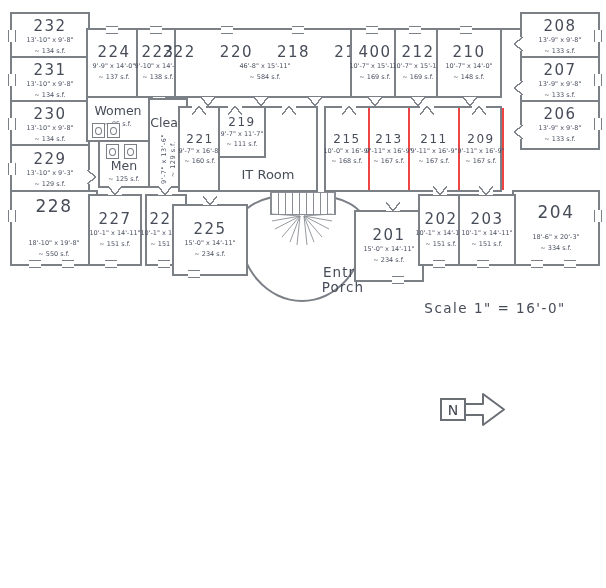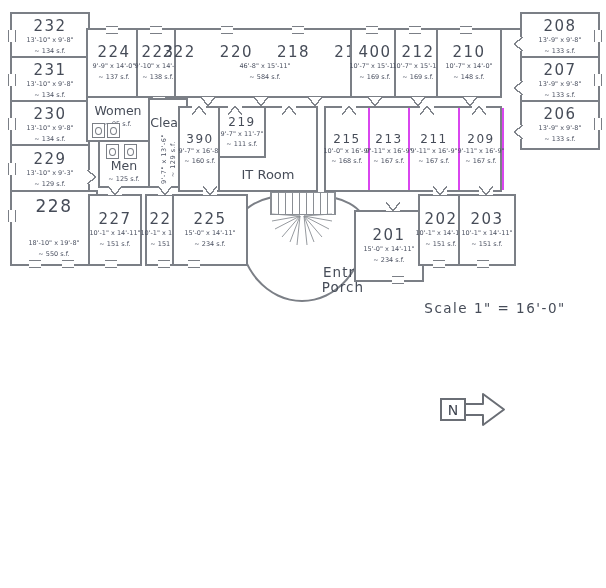--- a/index.html
+++ b/index.html
@@ -52,21 +52,21 @@
   #stair-straight{
     position:absolute;left:270px;top:192px;width:64px;height:21px;z-index:2;
     border:1px solid #8a8e94;background:repeating-linear-gradient(90deg,#8a8e94 0,#8a8e94 1px,#fff 1px,#fff 7px);
   }
   #stair-fan{position:absolute;left:266px;top:213px;z-index:2}
   #it-outer{position:absolute;left:218px;top:106px;width:96px;height:82px;border:2px solid #7b7f86;background:#fff;z-index:1}
   .inner-room{position:absolute;border:solid #7b7f86;background:#fff;display:flex;flex-direction:column;align-items:center;justify-content:center;text-align:center}
   #scale-note{position:absolute;left:400px;top:300px;width:190px;text-align:center;font-size:13.5px;letter-spacing:1.5px;color:#464c58}
   #north{position:absolute;left:438px;top:387px}
   #block-215{position:absolute;left:324px;top:106px;width:174px;height:82px;border:2px solid #7b7f86;background:#fff;z-index:1;display:flex}
-  #block-215 .cell{flex:0 0 auto;border-right:2px solid #d946ef;display:flex;flex-direction:column;align-items:center;justify-content:center;text-align:right}
+  #block-215 .cell{flex:0 0 auto;border-right:2px solid #ef4444;display:flex;flex-direction:column;align-items:center;justify-content:center;text-align:right}
   #block-215 .cell:last-child{border-right:none}
   .open-nums{display:flex;gap:24px;align-items:baseline}
 </style>
 </head>
 <body>
 
 <div id="plan">
 
   <div class="room" style="left:10px;top:12px;width:76px;height:46px">
     <div class="num">232</div>
@@ -171,20 +171,28 @@
     <i class="door d-right" style="left:-8px;top:50%"></i>
     <b class="win v" style="right:-4px;top:35%"></b>
   </div>
   <div class="room" style="left:520px;top:100px;width:76px;height:46px">
     <div class="num">206</div>
     <div class="dims">13'-9" x 9'-8"</div>
     <div class="dims">~ 133 s.f.</div>
     <i class="door d-right" style="left:-8px;top:50%"></i>
     <b class="win v" style="right:-4px;top:35%"></b>
   </div>
+  <div class="room" style="left:512px;top:190px;width:84px;height:72px">
+    <div class="num big" style="margin-bottom:10px">204</div>
+    <div class="dims">18'-6" x 20'-3"</div>
+    <div class="dims">~ 334 s.f.</div>
+    <b class="win v" style="right:-4px;top:25%"></b>
+    <b class="win h" style="bottom:-4px;left:20%"></b>
+    <b class="win h" style="bottom:-4px;left:60%"></b>
+  </div>
 
   <div class="room" style="left:86px;top:96px;width:64px;height:46px;justify-content:flex-start;padding-top:6px;box-sizing:border-box">
     <div class="lbl">Women</div>
     <div class="dims">~ 95 s.f.</div>
     <i class="fix" style="left:4px;bottom:2px"></i>
     <i class="fix" style="left:19px;bottom:2px"></i>
   </div>
   <div class="room" style="left:98px;top:140px;width:52px;height:48px;justify-content:flex-end;padding-bottom:3px;box-sizing:border-box">
     <div class="lbl">Men</div>
     <div class="dims">~ 125 s.f.</div>
@@ -192,21 +200,21 @@
     <i class="fix" style="left:24px;top:2px"></i>
   </div>
   <div class="room" style="left:148px;top:98px;width:40px;height:90px;justify-content:flex-start;padding-top:16px;box-sizing:border-box">
     <div class="lbl">Clean</div>
     <div class="vwrap" style="margin-top:4px">
       <span class="vtext">9'-7" x 13'-6"</span>
       <span class="vtext">~ 129 s.f.</span>
     </div>
   </div>
   <div class="room" style="left:178px;top:106px;width:40px;height:82px">
-    <div class="num sm">390</div>
+    <div class="num sm">221</div>
     <div class="dims">9'-7" x 16'-8"</div>
     <div class="dims">~ 160 s.f.</div>
     <i class="door d-down" style="top:-2px;left:30%"></i>
   </div>
   <div id="it-outer">
     <div class="inner-room" style="left:0;top:0;width:44px;height:48px;border-width:0 2px 2px 0">
       <div class="num sm">219</div>
       <div class="dims">9'-7" x 11'-7"</div>
       <div class="dims">~ 111 s.f.</div>
     </div>
@@ -247,21 +255,21 @@
     <i class="door d-up" style="top:-10px;left:35%"></i>
     <b class="win h" style="bottom:-4px;left:30%"></b>
   </div>
   <div class="room" style="left:145px;top:194px;width:38px;height:68px">
     <div class="num">226</div>
     <div class="dims">10'-1" x 14'-11"</div>
     <div class="dims">~ 151 s.f.</div>
     <i class="door d-up" style="top:-10px;left:30%"></i>
     <b class="win h" style="bottom:-4px;left:28%"></b>
   </div>
-  <div class="room" style="left:172px;top:194px;width:72px;height:68px">
+  <div class="room" style="left:172px;top:204px;width:72px;height:68px">
     <div class="num">225</div>
     <div class="dims">15'-0" x 14'-11"</div>
     <div class="dims">~ 234 s.f.</div>
     <i class="door d-up" style="top:-10px;left:40%"></i>
     <b class="win h" style="bottom:-4px;left:20%"></b>
   </div>
   <div class="room" style="left:354px;top:210px;width:66px;height:68px">
     <div class="num">201</div>
     <div class="dims">15'-0" x 14'-11"</div>
     <div class="dims">~ 234 s.f.</div>

